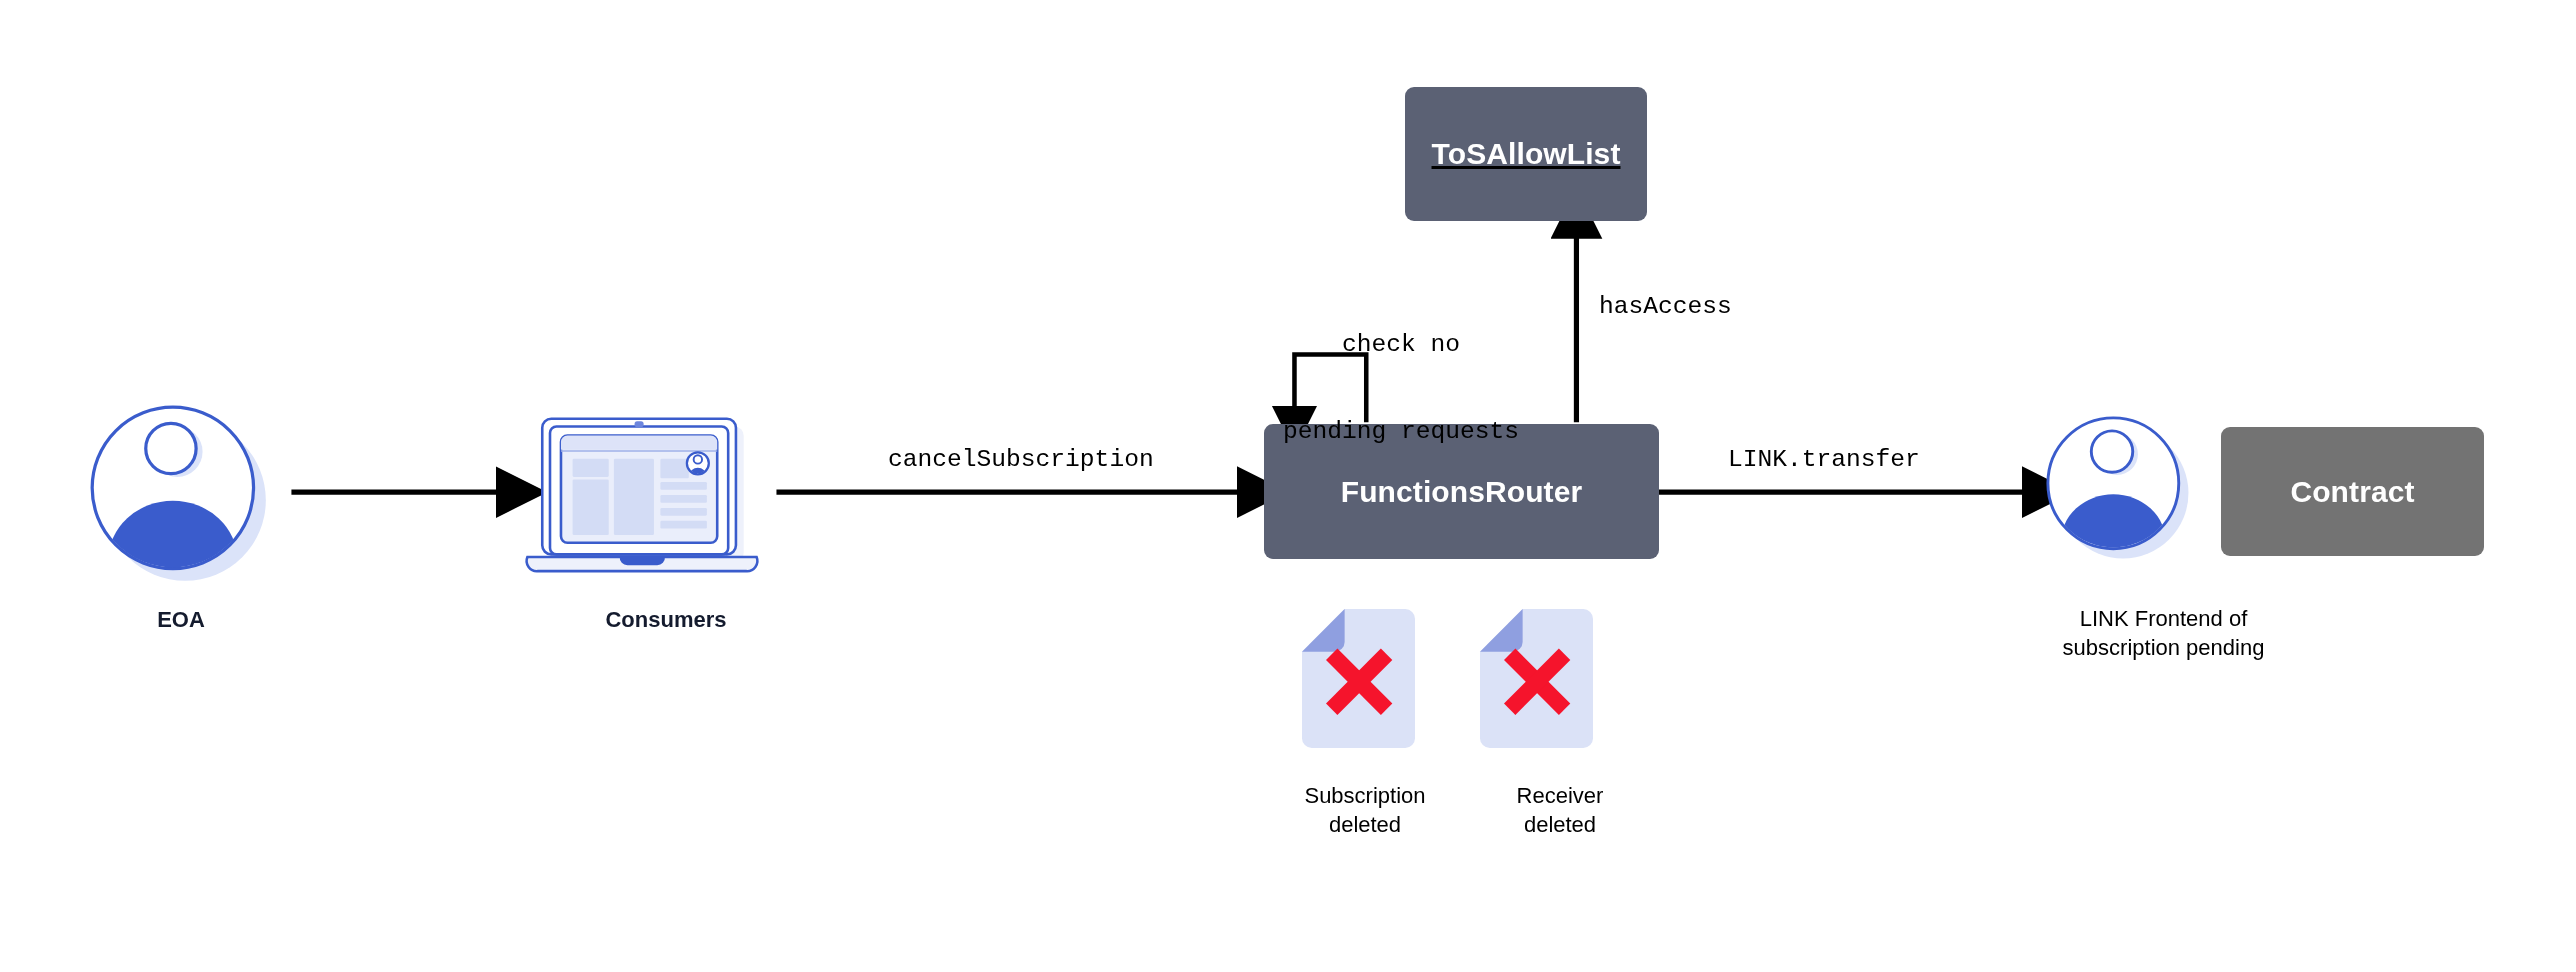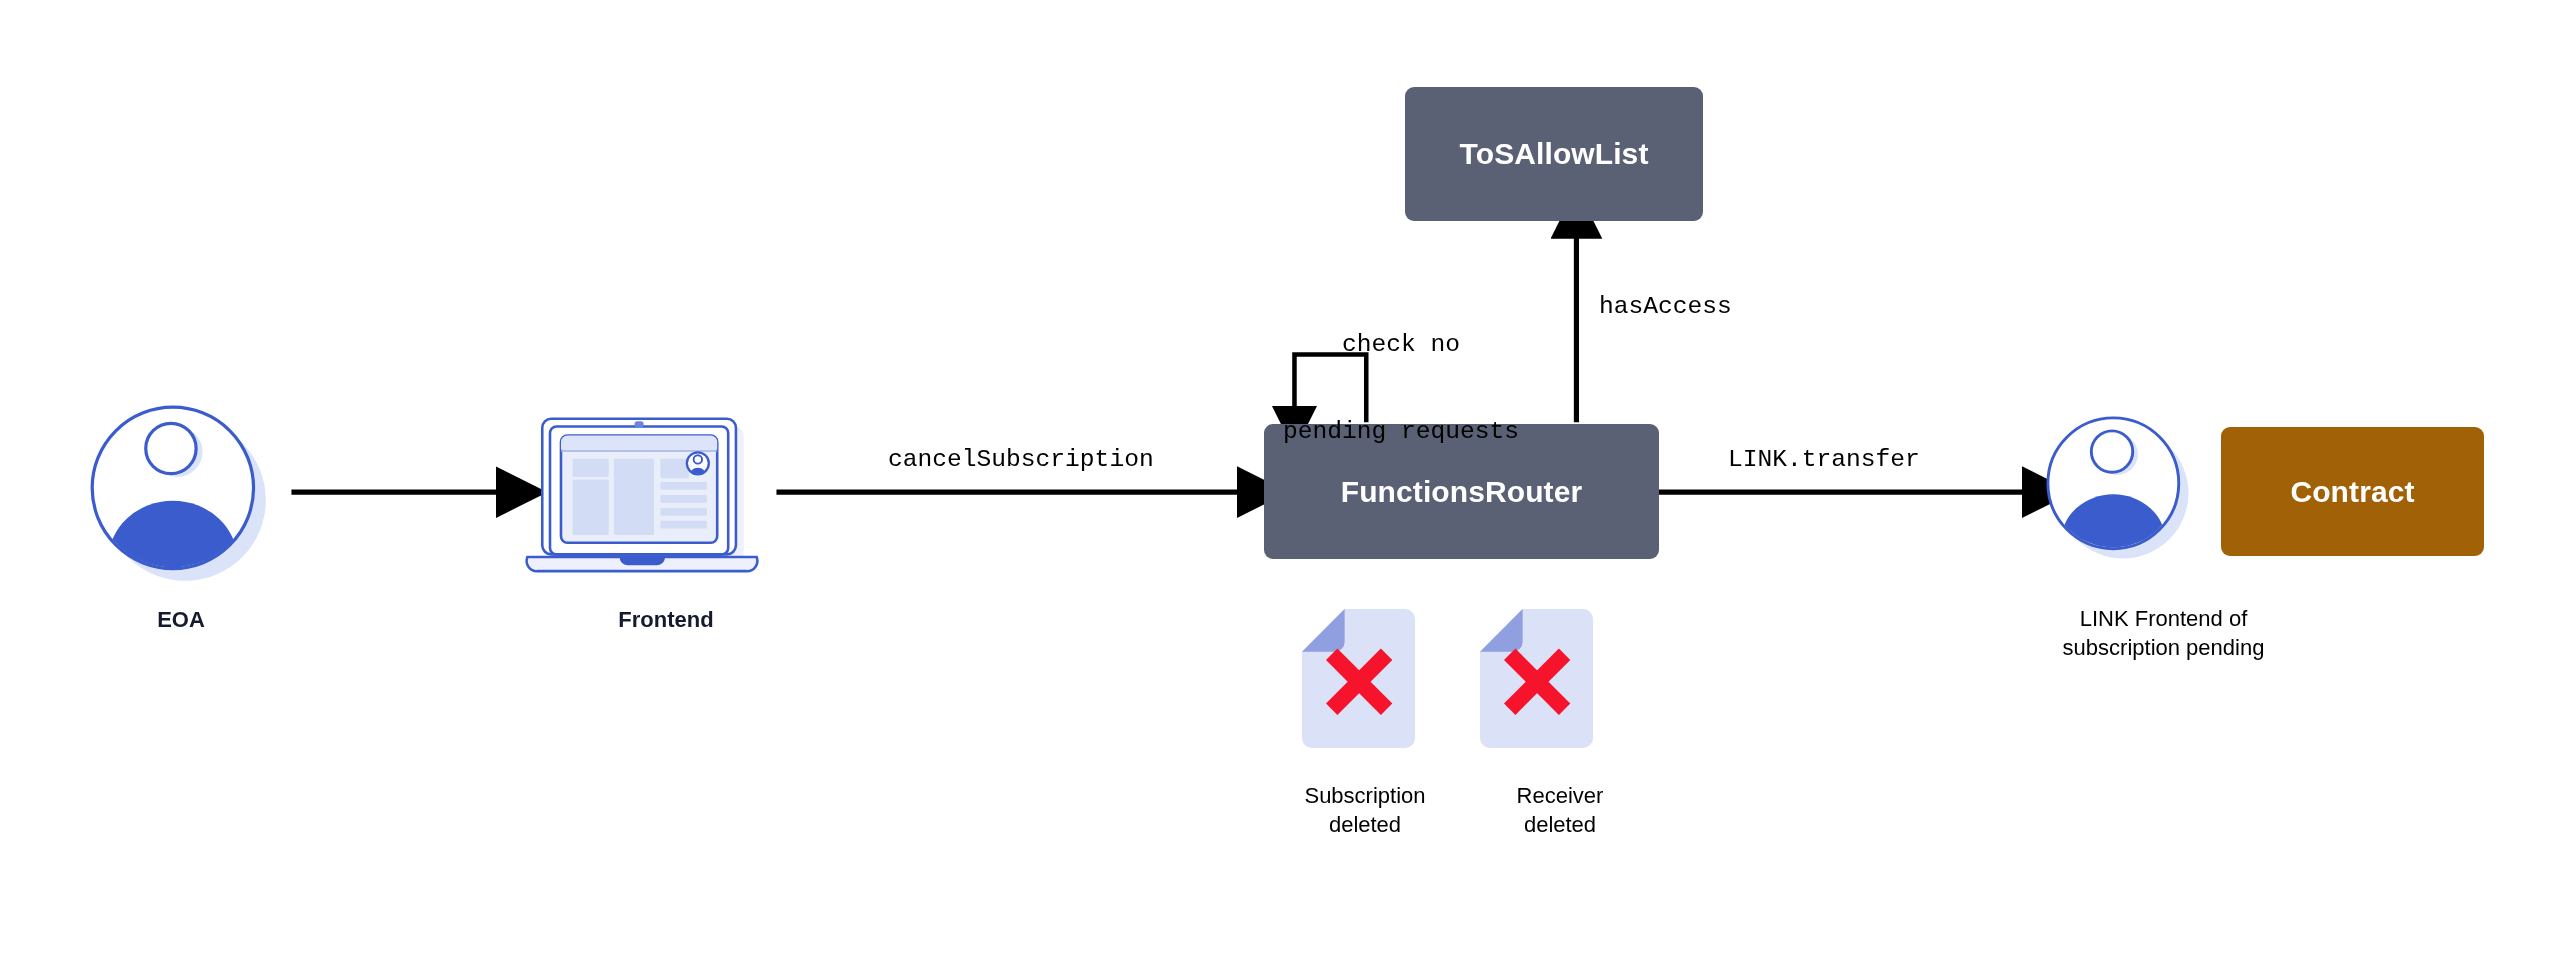--- a/index.html
+++ b/index.html
@@ -30,33 +30,34 @@
     box-sizing: border-box;
   }
   .node-box .node-label {
     font-family: "Liberation Sans", sans-serif;
     font-weight: bold;
     color: #ffffff;
     letter-spacing: 0.1px;
     white-space: nowrap;
   }
   #box-tos {
-    left: 1405px; top: 87px; width: 298px; height: 134px;
+    left: 1405px; top: 87px; width: 242px; height: 134px;
     background: #5b6174;
+    text-decoration: underline;
   }
   #box-tos .node-label { font-size: 30px; }
   #box-router {
     left: 1252px; top: 424px; width: 395px; height: 135px;
     background: #5b6174;
     margin-left: 12px;
   }
   #box-router .node-label { font-size: 30px; }
   #box-contract {
     left: 2221px; top: 427px; width: 263px; height: 129px;
-    background: #a16207;
+    background: #737373;
     text-align: right;
   }
   #box-contract .node-label { font-size: 30px; }
 
   
   .edge-label {
     position: absolute;
     font-family: "Liberation Mono", monospace;
     font-size: 24.6px;
     color: #000000;
@@ -188,21 +189,21 @@
       <g clip-path="url(#feAvClip)">
         <ellipse cx="284" cy="114" rx="13" ry="12" fill="#3a5ccc"></ellipse>
       </g>
       <circle cx="284" cy="89" r="6.5" fill="#ffffff" stroke="#3a5ccc" stroke-width="3"></circle>
 
       <path d="M20,240 h355 a16,16 0 0 1 -16,22 h-323 a16,16 0 0 1 -16,-22 z" fill="#eef1fb" stroke="#3a5ccc" stroke-width="4"></path>
 
       <path d="M163,240 h70 a12,12 0 0 1 -12,13 h-46 a12,12 0 0 1 -12,-13 z" fill="#3a5ccc"></path>
     </svg>
   </div>
-  <div class="caption bold" id="cap-frontend">Frontend</div>
+  <div class="caption bold" id="cap-frontend">Consumers</div>
 
   <div class="node-box" id="box-tos">
     <span class="node-label">ToSAllowList</span>
   </div>
 
   <div class="node-box" id="box-router">
     <span class="node-label">FunctionsRouter</span>
   </div>
 
   <div class="node-box" id="box-contract">

